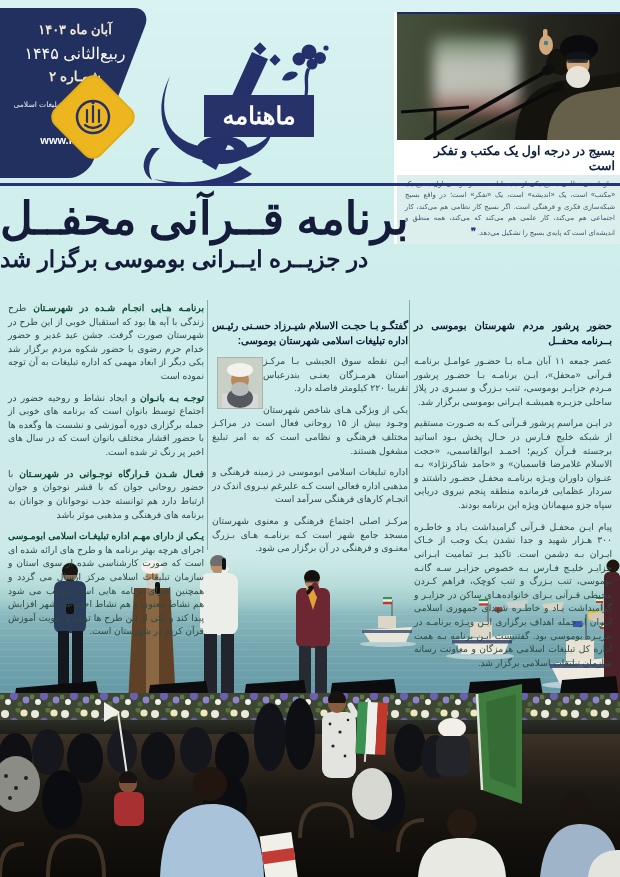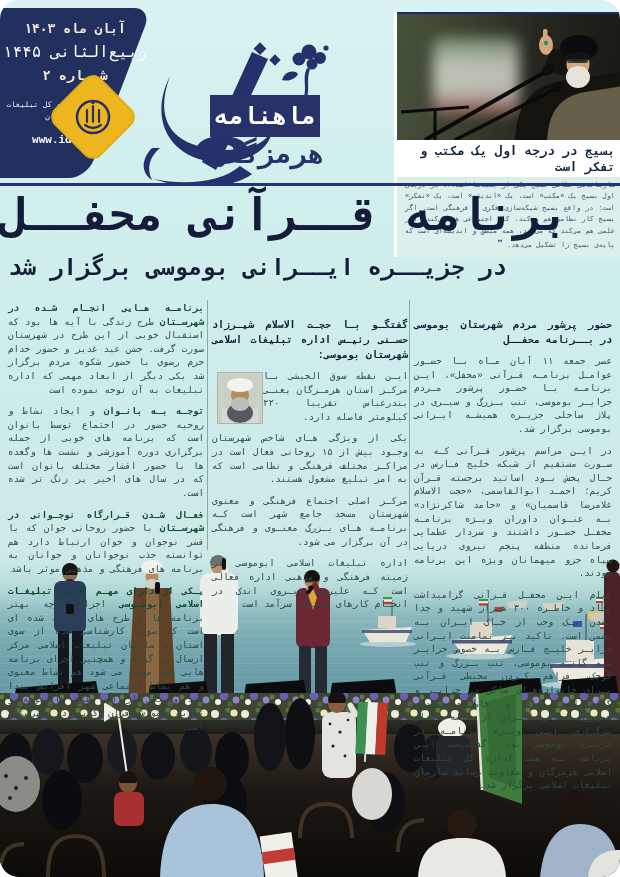--- a/index.html
+++ b/index.html
@@ -1,37 +1,37 @@
 <!DOCTYPE html>
 <html lang="fa" dir="rtl"><head>
 <meta charset="utf-8">
 <style>
   html,body{margin:0;padding:0;}
   .page{position:relative;width:620px;height:877px;overflow:hidden;
     background:linear-gradient(180deg,#d8f3f1 0%,#cfeeec 25%,#cdeae9 60%,#cdeae9 100%);
-    font-family:Liberation Mono, monospace;direction:rtl;border-radius:19px;}
+    font-family:Liberation Sans, sans-serif;direction:rtl;}
   
   .navy-panel{position:absolute;left:-62px;top:8px;width:214px;height:170px;
     background:#223060;transform:skewX(-21deg);transform-origin:top left;
     border-radius:0 18px 18px 0;z-index:3;}
   .panel-text{position:absolute;left:0;top:22px;width:150px;z-index:4;color:#fff;
     text-align:center;line-height:1.2;}
   .pt-solar{font-size:13px;font-weight:bold;color:#f3e9d2;margin:0 0 6px;}
   .pt-hijri{font-size:16px;color:#fdfdfd;margin:0 0 6px;}
   .pt-issue{font-size:13.5px;font-weight:bold;color:#f3e9d2;margin:0 0 14px;letter-spacing:1px;}
   .pt-org{font-size:7.6px;color:#e8ecf6;margin:0 6px 10px;line-height:1.6;}
   .pt-web{font-size:11px;font-weight:bold;color:#ffffff;direction:ltr;}
   
   .diamond{position:absolute;left:60px;top:84px;width:66px;height:66px;background:#eeb61e;
     transform:rotate(45deg);border-radius:12px;z-index:5;box-shadow:0 0 0 2px rgba(0,0,0,.05) inset;}
   .diamond-inner{position:absolute;left:10px;top:10px;width:46px;height:46px;transform:rotate(-45deg);}
   
   .cal-svg{position:absolute;left:140px;top:36px;width:168px;height:150px;z-index:2;}
   .flower-svg{position:absolute;left:276px;top:42px;width:58px;height:58px;z-index:3;}
-  .title-box{position:absolute;left:210px;top:95px;width:110px;height:42px;background:#27326b;
+  .title-box{position:absolute;left:204px;top:95px;width:110px;height:42px;background:#27326b;
     z-index:5;display:flex;align-items:center;justify-content:center;}
   .title-box span{color:#fff;font-size:24px;font-weight:bold;}
   .region-word{position:absolute;left:200px;top:138px;width:134px;z-index:5;text-align:center;
     color:#27326b;font-size:27px;font-weight:bold;}
   
   .leader-box{position:absolute;left:394px;top:12px;width:226px;z-index:3;border-left:3px solid #fff;}
   .leader-topline{height:2px;background:#1d2a66;}
   .kh-photo{position:relative;width:226px;height:126px;overflow:hidden;
     background:linear-gradient(95deg,#46523e 0%,#3a412f 30%,#262820 60%,#1a1813 100%);}
   .flagblur{position:absolute;left:16%;top:18%;width:38%;height:62%;border-radius:8px;
@@ -40,21 +40,21 @@
   .kh-svg{position:absolute;left:0;top:0;}
   .leader-caption{background:#ffffff;padding:3px 8px 2px;text-align:right;
     font-size:12.5px;font-weight:bold;color:#10203f;}
   .leader-quote{background:#ddefed;padding:3px 8px 4px;font-size:6.9px;line-height:1.65;
     color:#375a70;text-align:justify;}
   .quote-mark{color:#1d3a8f;font-size:10px;font-weight:bold;}
   
   .divider{position:absolute;left:0;top:183px;width:620px;height:2.5px;background:#26327c;z-index:6;}
   .headline{position:absolute;left:0;top:192px;width:620px;text-align:left;z-index:6;color:#141c3a;}
   .hl1{font-size:45px;font-weight:bold;line-height:1.2;margin:0;}
-  .hl2{font-size:23px;font-weight:bold;margin:8px;}
+  .hl2{font-size:23px;font-weight:bold;margin:0;}
   
   .col{position:absolute;top:302px;z-index:6;font-size:9.2px;line-height:1.48;color:#2c4a44;
     text-align:justify;}
   .col p{margin:0 0 8px;}
   .col-right{left:414px;width:198px;}
   .col-middle{left:212px;width:196px;}
   .col-left{left:8px;width:196px;}
   .col h3{margin:16px 0 7px;font-size:10px;font-weight:bold;color:#0c1a30;line-height:1.5;}
   .sep{position:absolute;top:300px;width:1px;height:250px;background:rgba(120,160,155,.85);z-index:5;}
   .sep1{left:409px;} .sep2{left:207px;}
@@ -335,21 +335,20 @@
           <path d="M15,31 q8,6 16,0"></path>
         </g>
         <circle cx="23" cy="8.5" r="1.7" fill="#253067"></circle>
       </svg>
     </div>
   </div>
 
   <div class="title-box">
     <span>ماهنامه</span>
   </div>
-  <div class="region-word">هرمزگان</div>
 
   <div class="leader-box">
     <div class="leader-topline"></div>
     <div class="kh-photo">
       <div class="flagblur"></div>
       <svg class="kh-svg" width="226" height="126" viewBox="0 0 226 126">
         <path d="M118,126 C120,84 140,70 170,66 L226,58 L226,126 Z" fill="#15130e"></path>
         <path d="M150,126 C152,94 166,82 188,78 L226,72 L226,126 Z" fill="#6f6850" opacity=".9"></path>
         <ellipse cx="149" cy="31" rx="7" ry="10" fill="#d3a87c"></ellipse>
         <rect x="146" y="15" width="4.5" height="13" rx="2" fill="#d3a87c"></rect>
@@ -399,22 +398,22 @@
           <rect x="0" y="0" width="44" height="50" fill="#c9d0c5"></rect>
           <rect x="4" y="36" width="36" height="14" fill="#d8d8da"></rect>
           <ellipse cx="22" cy="40" rx="13" ry="10" fill="#565a5e"></ellipse>
           <ellipse cx="22" cy="22" rx="9" ry="10" fill="#b98a5e"></ellipse>
           <ellipse cx="22" cy="31" rx="9" ry="7" fill="#b9bdbd"></ellipse>
           <ellipse cx="22" cy="12" rx="13" ry="7" fill="#f4f2ec"></ellipse>
         </svg>
       </div>
       <p>ایـن نقطه سوق الجیشی بـا مرکـز استان هرمـزگان یعنـی بندرعباس تقریبا ۲۲۰ کیلومتر فاصله دارد.</p>
       <p>یکی از ویژگی هـای شاخص شهرستان وجـود بیش از ۱۵ روحانی فعال است در مراکـز مختلف فرهنگی و نظامی است که به امر تبلیغ مشغول هستند.</p>
+      <p>اداره تبلیغات اسلامی ابوموسی در زمینه فرهنگی و مذهبی اداره فعالی است کـه علیرغم نیـروی اندک در انجـام کارهای فرهنگی سرآمد است</p>
       <p>مرکـز اصلی اجتماع فرهنگی و معنوی شهرستان مسجد جامع شهر است کـه برنامـه هـای بـزرگ معنـوی و فرهنگی در آن برگزار می شود.</p>
-      <p>اداره تبلیغات اسلامی ابوموسی در زمینه فرهنگی و مذهبی اداره فعالی است کـه علیرغم نیـروی اندک در انجـام کارهای فرهنگی سرآمد است</p>
     </div>
   </div>
 
   <div class="col col-left">
     <p><span class="lead">برنامـه هـایی انجـام شـده در شهرسـتان</span> <span>طرح زندگی با آیه ها بود که استقبال خوبی از این طرح در شهرستان صورت گرفت. جشن عید غدیر و حضور خدام حرم رضوی با حضور شکوه مردم برگزار شد یکی دیگر از ابعاد مهمی که اداره تبلیغات به آن توجه نموده است</span></p>
     <p><span class="lead">توجـه بـه بانـوان</span> <span>و ایجاد نشاط و روحیه حضور در اجتماع توسط بانوان است که برنامه های خوبی از جمله برگزاری دوره آموزشی و نشست ها وگعده ها با حضور اقشار مختلف بانوان است که در سال های اخیر پر رنگ تر شده است.</span></p>
     <p><span class="lead">فعـال شـدن قـرارگاه نوجـوانی در شهرسـتان</span> <span>با حضور روحانی جوان که با قشر نوجوان و جوان ارتباط دارد هم توانسته جذب نوجوانان و جوانان به برنامه های فرهنگی و مذهبی موثر باشد</span></p>
     <p><span class="lead">یـکی از دارای مهـم اداره تبلیغـات اسلامی ابومـوسی</span> <span>اجرای هرچه بهتر برنامه ها و طرح های ارائه شده ای است که صورت کارشناسی شده از سوی استان و سازمان تبلیغات اسلامی مرکز ارسال می گردد و همچنین اجرای برنامه هایی است موجب می شود هم نشاط معنوی و هم نشاط اجتماعی شهر افزایش پیدا کند و یکی از این طرح ها توجه و تقویت آموزش قرآن کریم در شهرستان است.</span></p>
   </div>
 

